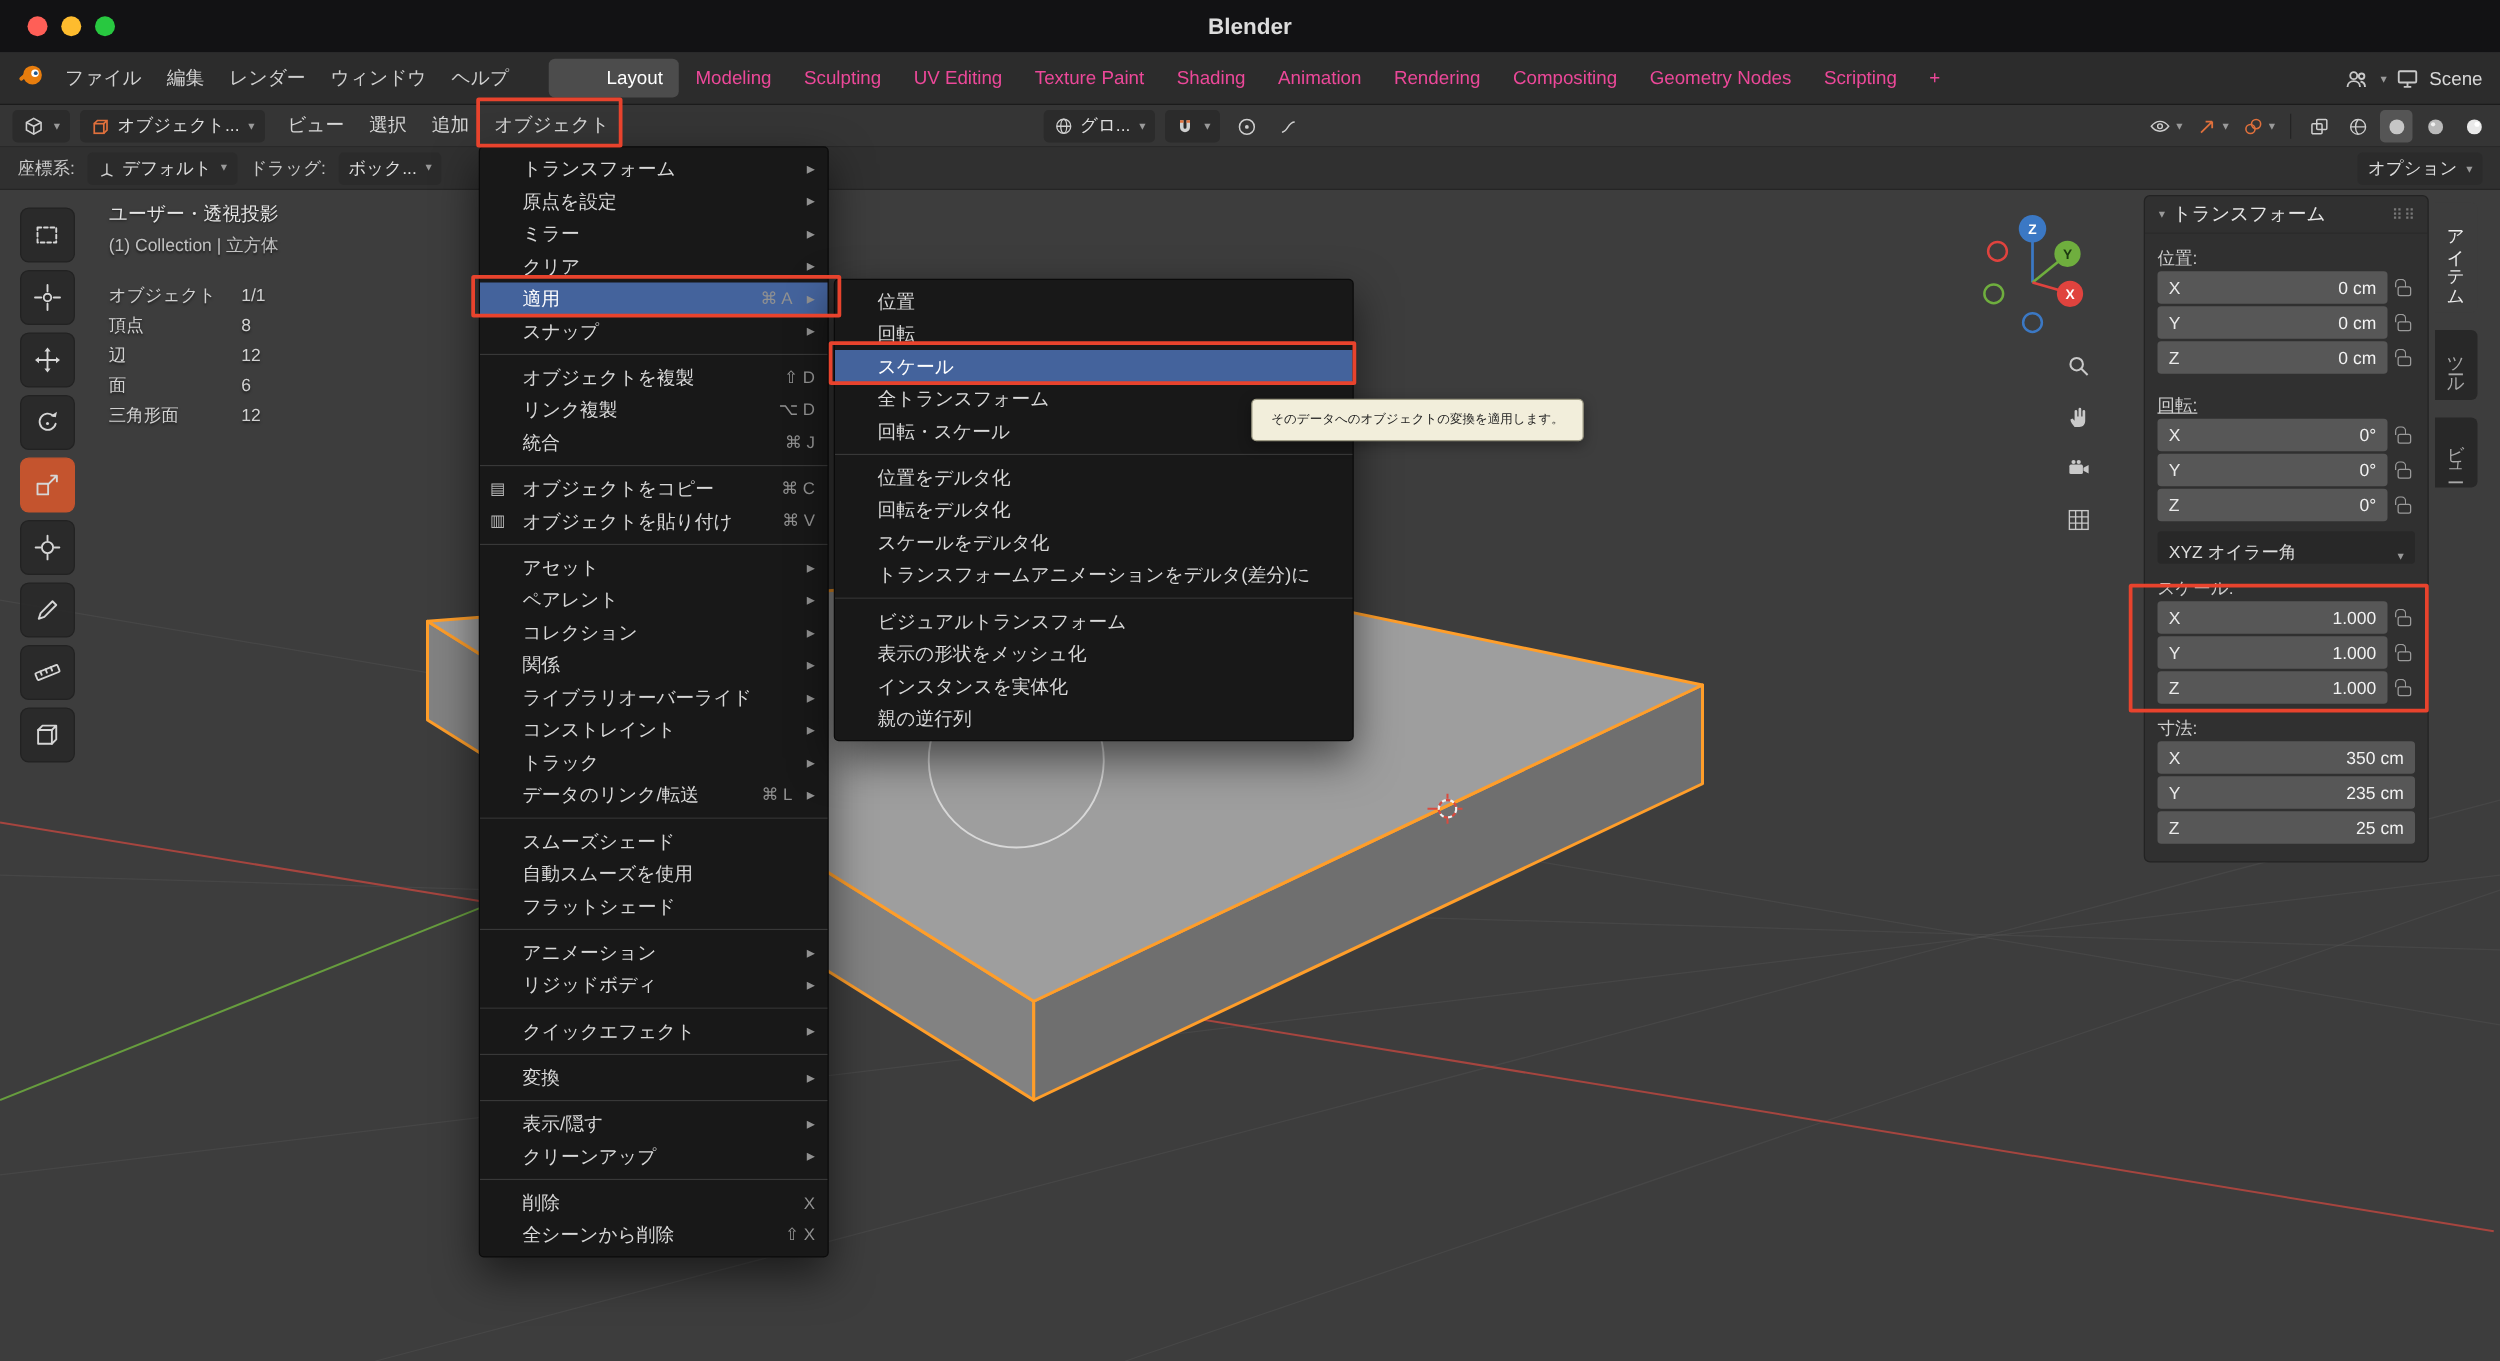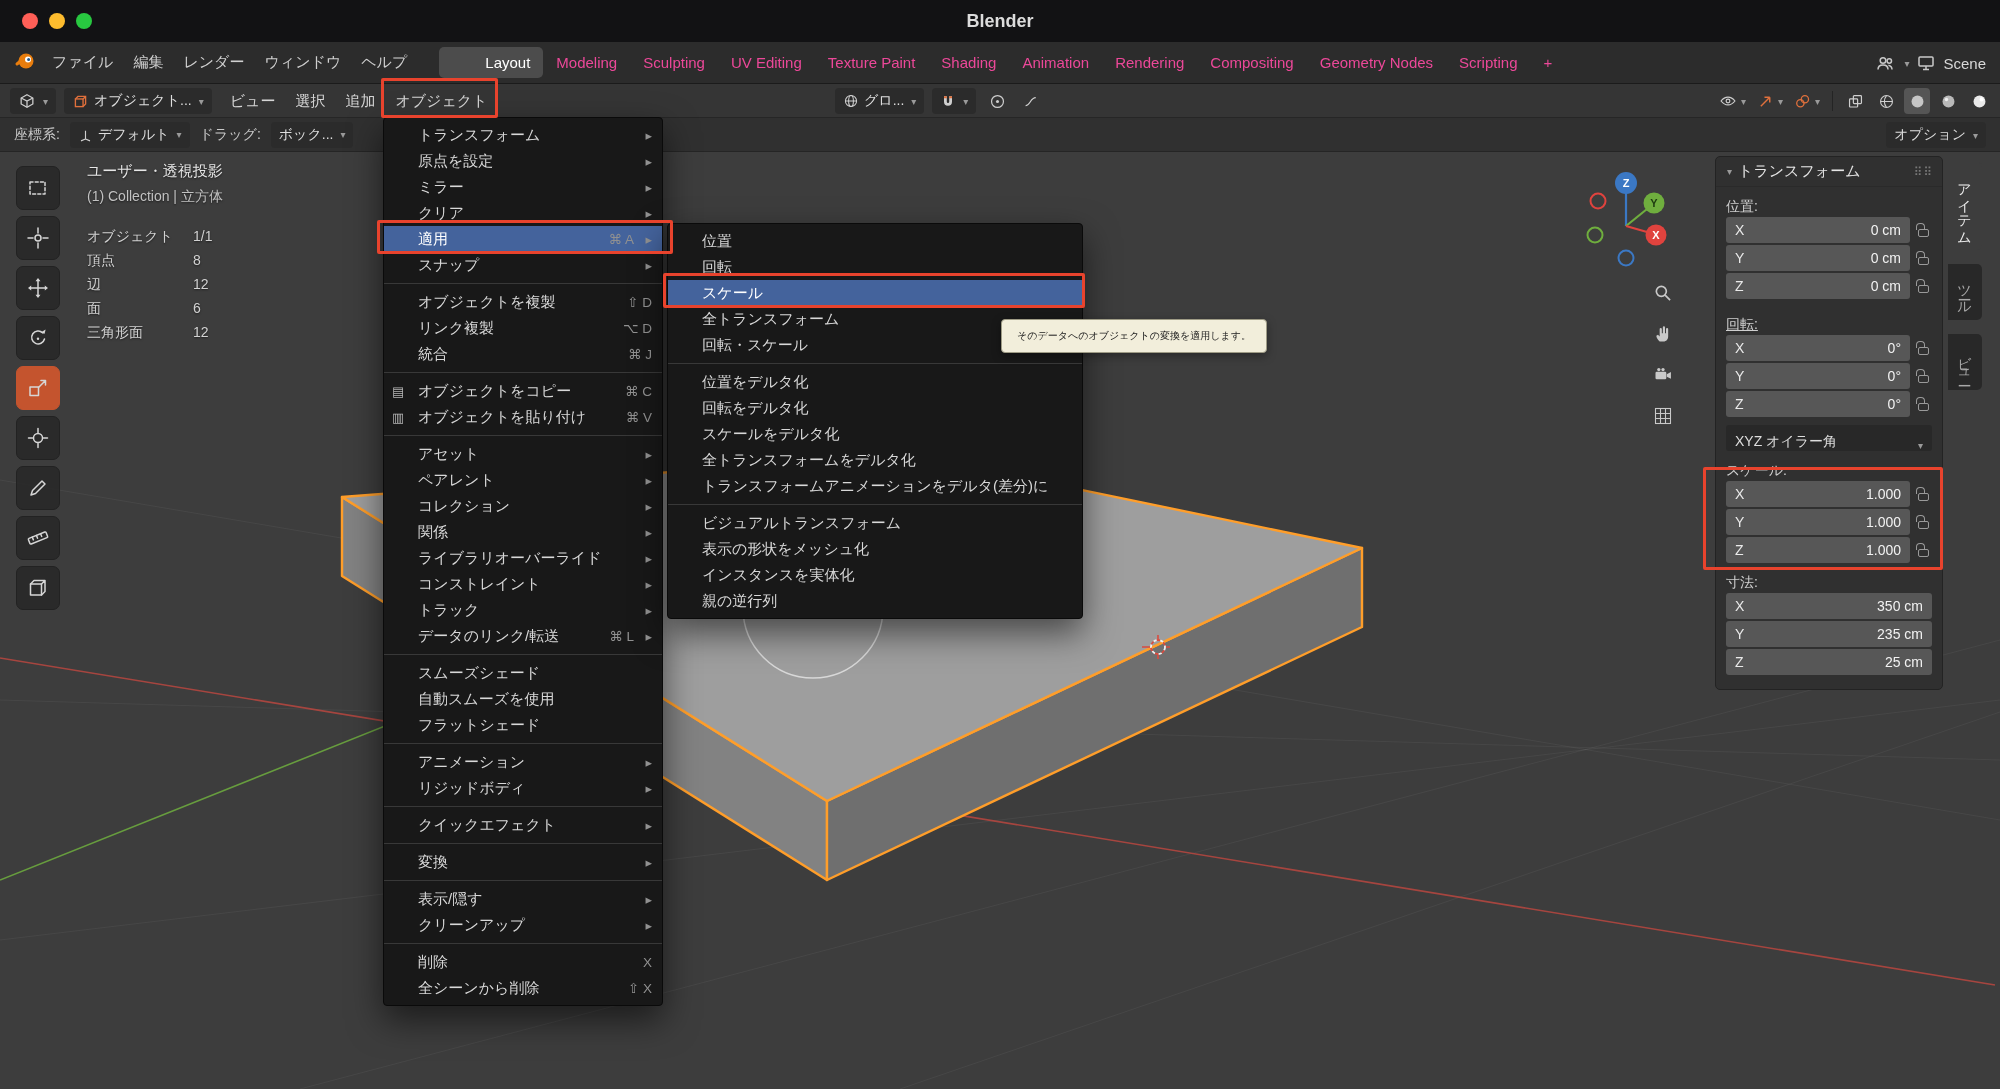--- a/index.html
+++ b/index.html
@@ -635,24 +635,20 @@
       <div class="mi">
         <span class="mic"></span>
         <span class="lbl">回転をデルタ化</span>
       </div>
       <div class="mi">
         <span class="mic"></span>
         <span class="lbl">スケールをデルタ化</span>
       </div>
       <div class="mi">
         <span class="mic"></span>
-        <span class="lbl">全トランスフォームをデルタ化</span>
-      </div>
-      <div class="mi">
-        <span class="mic"></span>
         <span class="lbl">トランスフォームアニメーションをデルタ(差分)に</span>
       </div>
       <div class="msep"></div>
       <div class="mi">
         <span class="mic"></span>
         <span class="lbl">ビジュアルトランスフォーム</span>
       </div>
       <div class="mi">
         <span class="mic"></span>
         <span class="lbl">表示の形状をメッシュ化</span>

